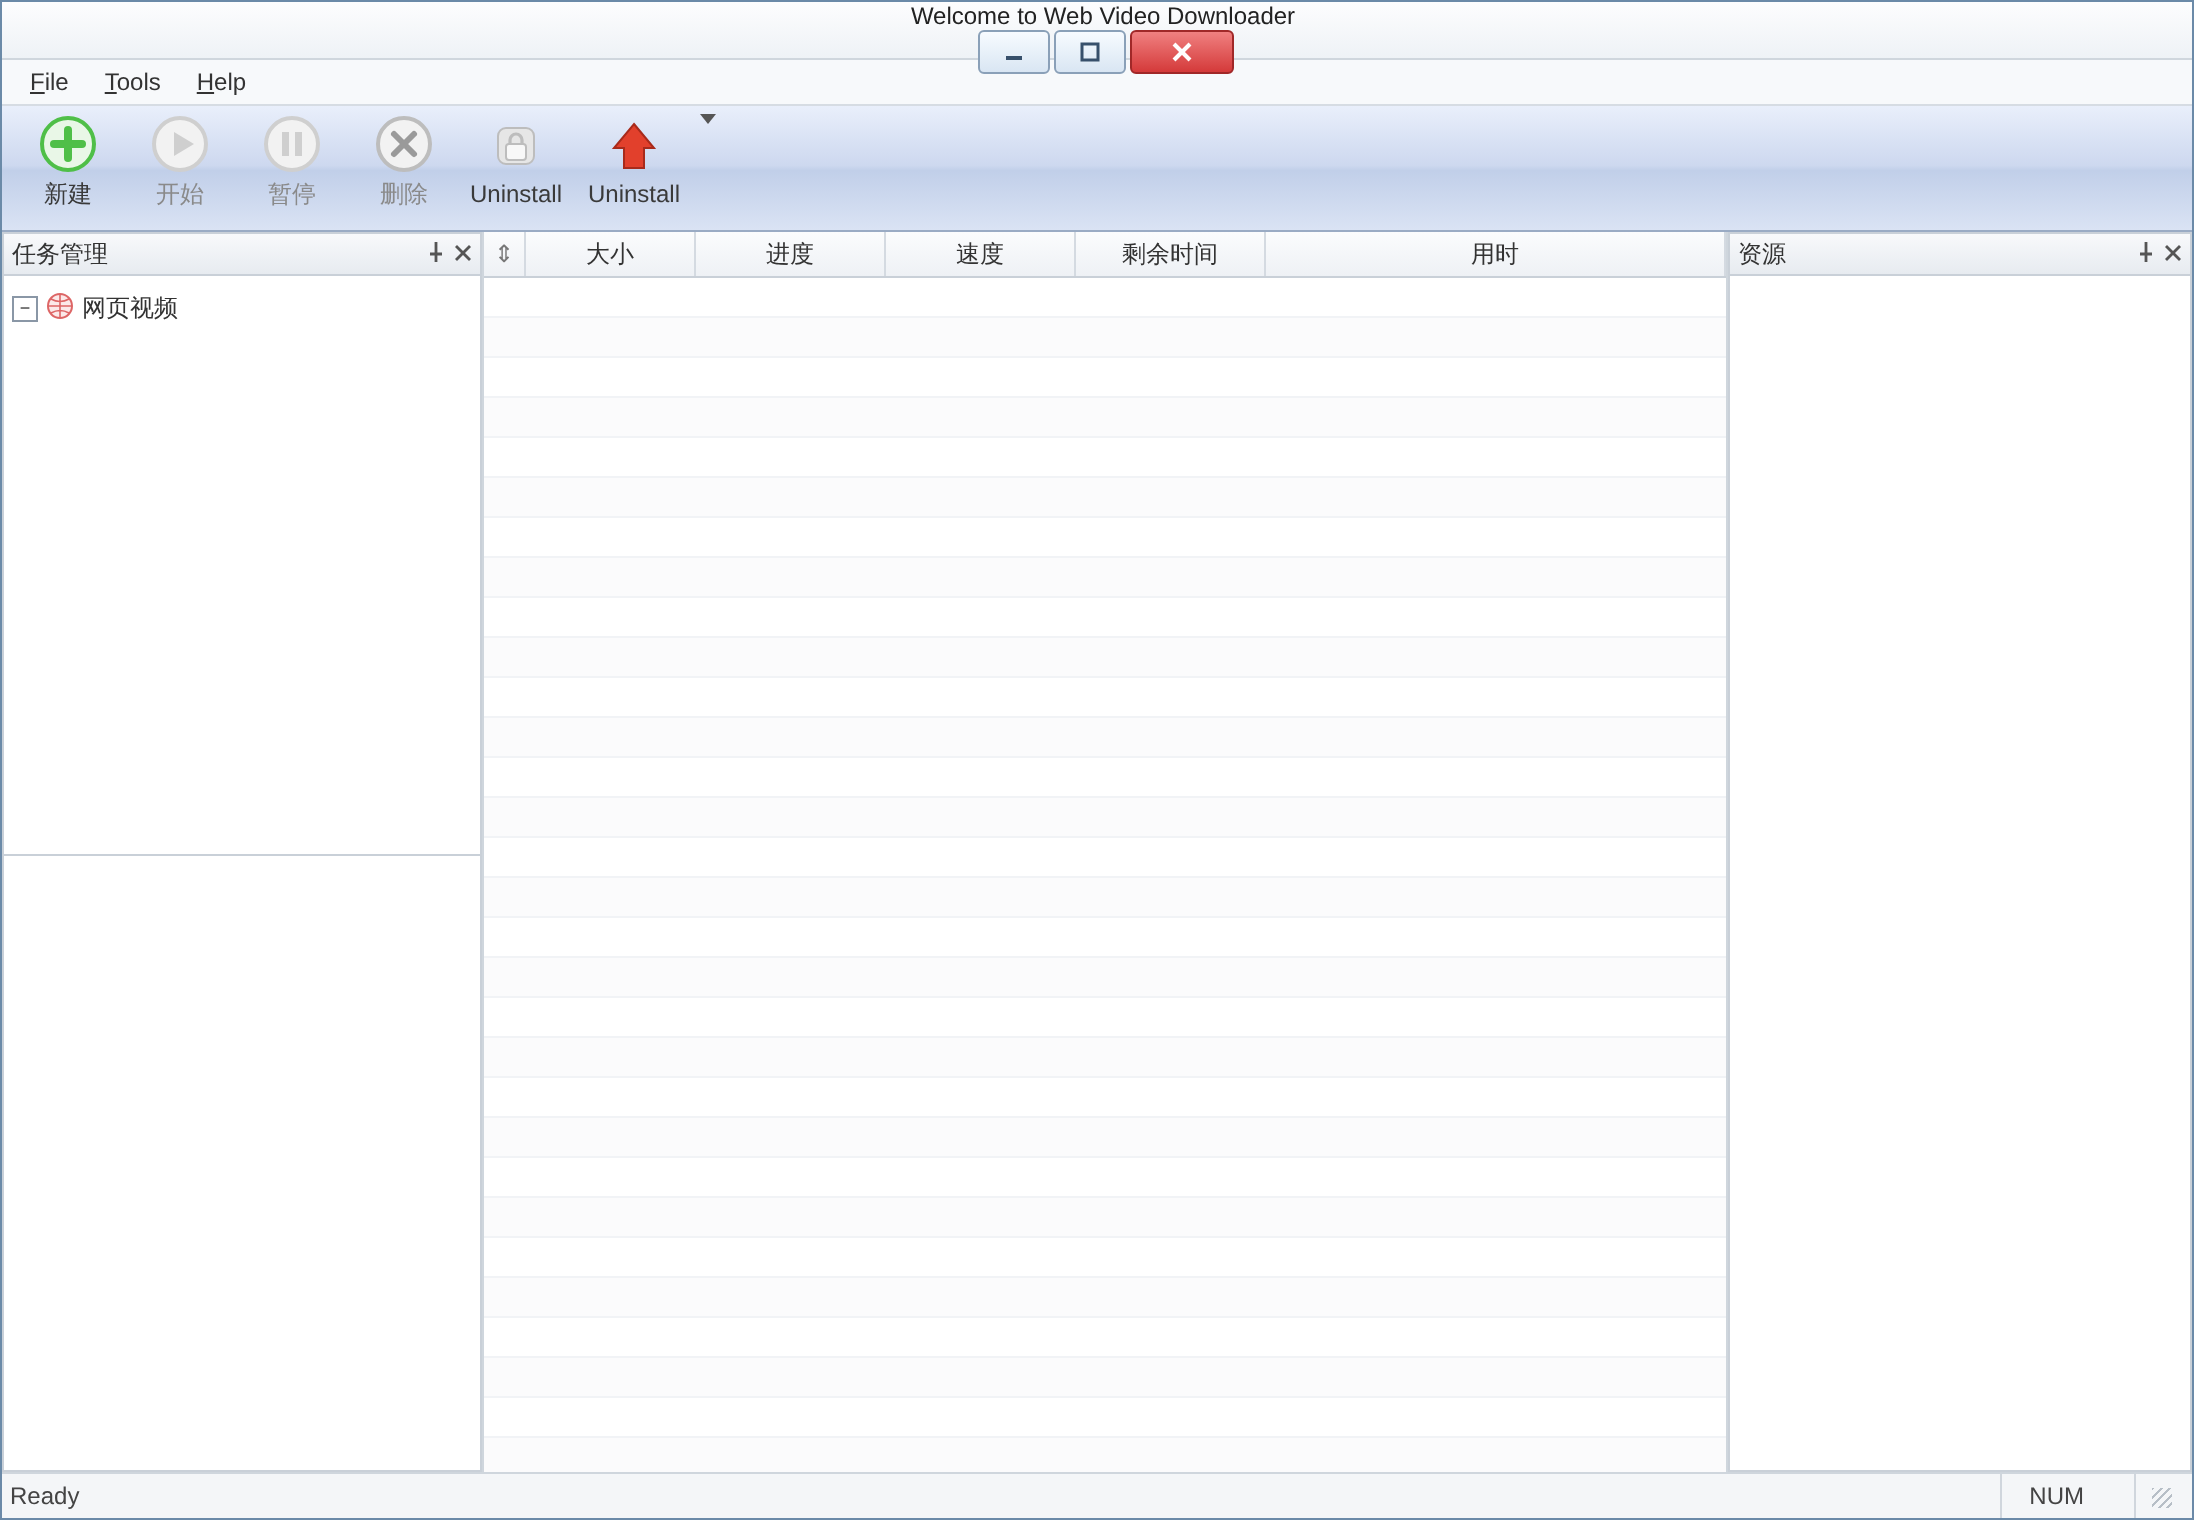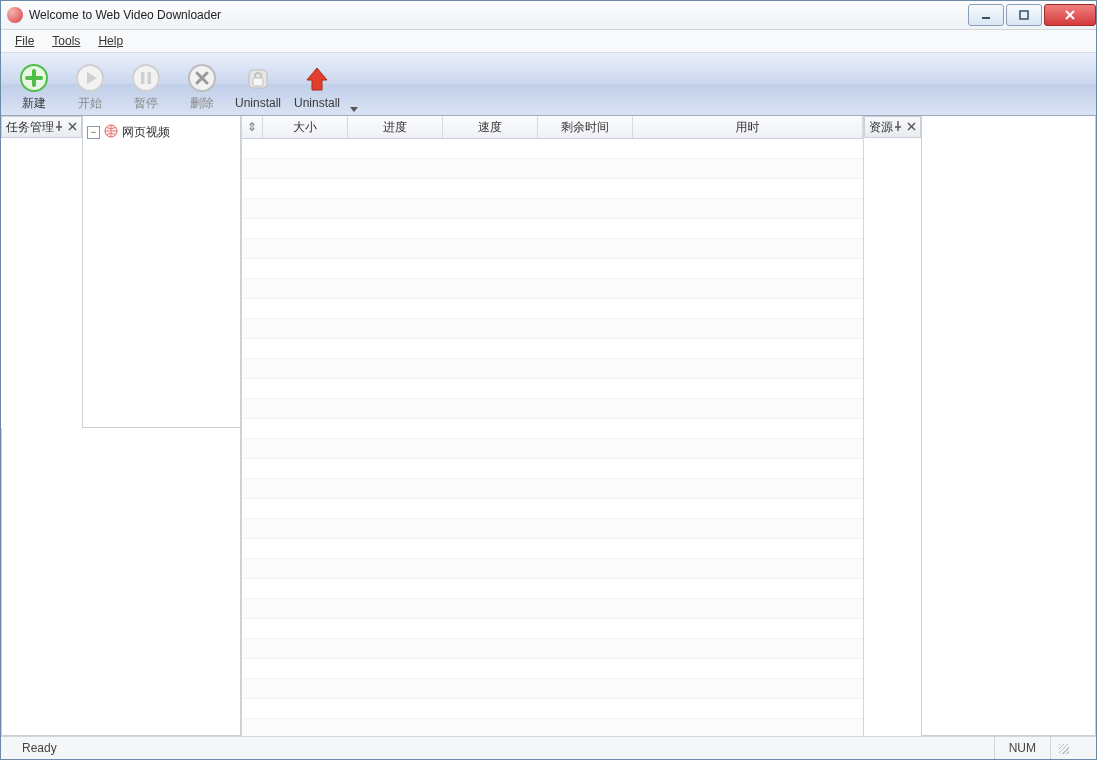--- a/index.html
+++ b/index.html
@@ -1,55 +1,55 @@
 <!DOCTYPE html>
 <html><head>
 <meta charset="utf-8">
 <style>
 html,body{margin:0;padding:0;height:100%;font-family:"Microsoft YaHei","Segoe UI",Tahoma,sans-serif;font-size:12px;color:#333;background:#fff;}
 .window{width:1097px;height:760px;border:1px solid #6b8aa8;box-sizing:border-box;display:flex;flex-direction:column;background:#fff;position:relative;}
-.titlebar{height:28px;background:linear-gradient(#fdfdfe,#eef2f6);border-bottom:1px solid #cfd6dd;display:flex;align-items:center;padding:0 0 0 6px;position:relative;}
+.titlebar{height:28px;background:linear-gradient(#fdfdfe,#eef2f6);border-bottom:1px solid #cfd6dd;display:flex;align-items:center;padding:0 0 0 6px;position:relative;flex-direction:column;}
 .titlebar .app-icon{width:16px;height:16px;border-radius:50%;background:radial-gradient(circle at 30% 30%,#f6b2b2,#d84040);margin-right:6px;}
 .titlebar .title{flex:1;font-size:12px;color:#222;}
 .win-controls{display:flex;}
 .win-btn{width:34px;height:20px;margin-left:2px;border:1px solid #8aa0b8;border-radius:3px;background:linear-gradient(#f7fbff,#d9e6f3);display:flex;align-items:center;justify-content:center;cursor:default;}
 .win-btn.close{background:linear-gradient(#f08080,#d43a3a);border-color:#a02828;width:50px;}
 .win-btn svg{display:block;}
 .menubar{height:22px;background:#f7f9fb;border-bottom:1px solid #d6dce3;display:flex;align-items:center;padding:0 6px;gap:2px;}
-.menu-item{padding:2px 8px;cursor:default;text-decoration:underline;}
+.menu-item{padding:2px 8px;cursor:default;}
 .menu-item .ul{text-decoration:underline;}
-.toolbar{height:58px;background:linear-gradient(#e9effb,#cdd8ef 48%,#c1cfe9 52%,#dae3f4);border-bottom:1px solid #9aabc4;display:flex;align-items:flex-end;padding:2px 6px;gap:2px;}
+.toolbar{height:58px;background:linear-gradient(#e9effb,#cdd8ef 48%,#c1cfe9 52%,#dae3f4);border-bottom:1px solid #9aabc4;display:flex;align-items:flex-start;padding:2px 6px;gap:2px;}
 .tb-btn{width:54px;height:52px;display:flex;flex-direction:column;align-items:center;justify-content:center;gap:2px;border-radius:3px;cursor:default;}
 .tb-btn .ico{width:30px;height:30px;border-radius:6px;display:flex;align-items:center;justify-content:center;}
 .tb-btn .lbl{font-size:12px;color:#3a3a3a;}
 .tb-btn.disabled .lbl{color:#8a8a8a;}
 .tb-btn.uninstall .lbl{}
 .dropdown-caret{width:10px;display:flex;align-items:center;justify-content:center;}
 .body-area{flex:1;display:flex;min-height:0;}
 .left-col{width:240px;display:flex;flex-direction:column;border-right:1px solid #cfd6dd;}
-.panel{display:flex;min-height:0;}
+.panel{display:flex;flex-direction:column;min-height:0;}
 .panel-header{height:20px;background:linear-gradient(#f8f9fb,#e7ebf0);border:1px solid #c9d0d8;display:flex;align-items:center;padding:0 4px;font-size:12px;color:#333;}
 .panel-header .ph-title{flex:1;}
 .panel-header .ph-tools{display:flex;gap:4px;align-items:center;}
 .panel-body{flex:1;border:1px solid #c9d0d8;border-top:none;background:#fff;overflow:auto;}
 .tree{padding:6px 4px;}
 .tree-row{display:flex;align-items:center;height:20px;gap:4px;}
 .tree-toggle{width:11px;height:11px;border:1px solid #8a97a6;display:flex;align-items:center;justify-content:center;font-size:9px;line-height:1;cursor:default;background:#fff;}
 .tree-indent{width:14px;}
 .center-col{flex:1;display:flex;flex-direction:column;min-width:0;}
 .grid-header{height:22px;display:flex;border-bottom:1px solid #c9d0d8;background:linear-gradient(#fbfcfd,#eef1f5);}
 .gh-cell{border-right:1px solid #d4dae1;display:flex;align-items:center;justify-content:center;padding:0 6px;font-size:12px;color:#333;box-sizing:border-box;}
 .gh-cell.first{justify-content:flex-start;}
 .gh-handle{width:20px;border-right:1px solid #d4dae1;display:flex;align-items:center;justify-content:center;color:#777;}
 .grid-body{flex:1;overflow:auto;background:#fff;}
 .grid-row{height:19px;border-bottom:1px solid #f1f3f6;}
 .grid-row.alt{background:#fbfbfc;}
 .right-col{width:232px;display:flex;flex-direction:column;border-left:1px solid #cfd6dd;}
 .info-panel{flex:1;}
-.statusbar{height:22px;background:#f4f6f8;border-top:1px solid #cfd6dd;display:flex;align-items:center;padding:0 21px;font-size:12px;color:#444;}
+.statusbar{height:22px;background:#f4f6f8;border-top:1px solid #cfd6dd;display:flex;align-items:center;padding:0 4px;font-size:12px;color:#444;gap:11px;}
 .statusbar .sb-left{flex:1;}
 .statusbar .sb-cell{padding:0 14px;border-left:1px solid #d0d6dd;height:100%;display:flex;align-items:center;}
 .sb-grip{width:16px;height:16px;position:relative;}
 .sb-grip::before{content:"";position:absolute;right:2px;bottom:2px;width:10px;height:10px;background:repeating-linear-gradient(135deg,#b7bfc7 0 1px,transparent 1px 3px);}
 .pin-icon,.x-icon{cursor:default;}
 </style>
 </head>
 <body>
 
 <div class="window">

